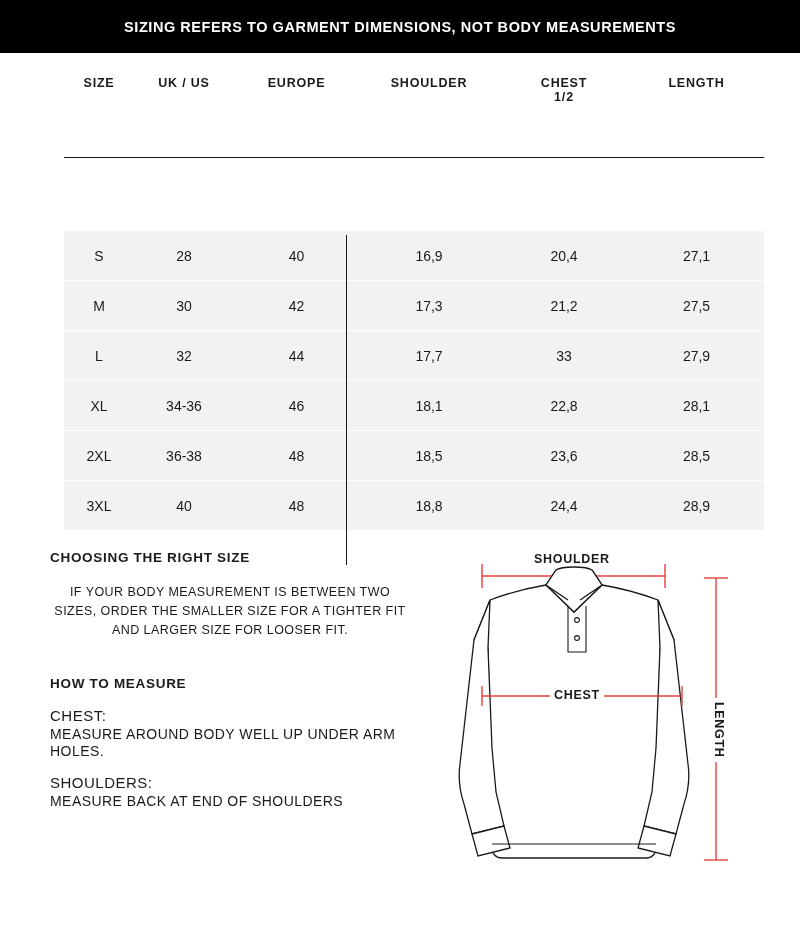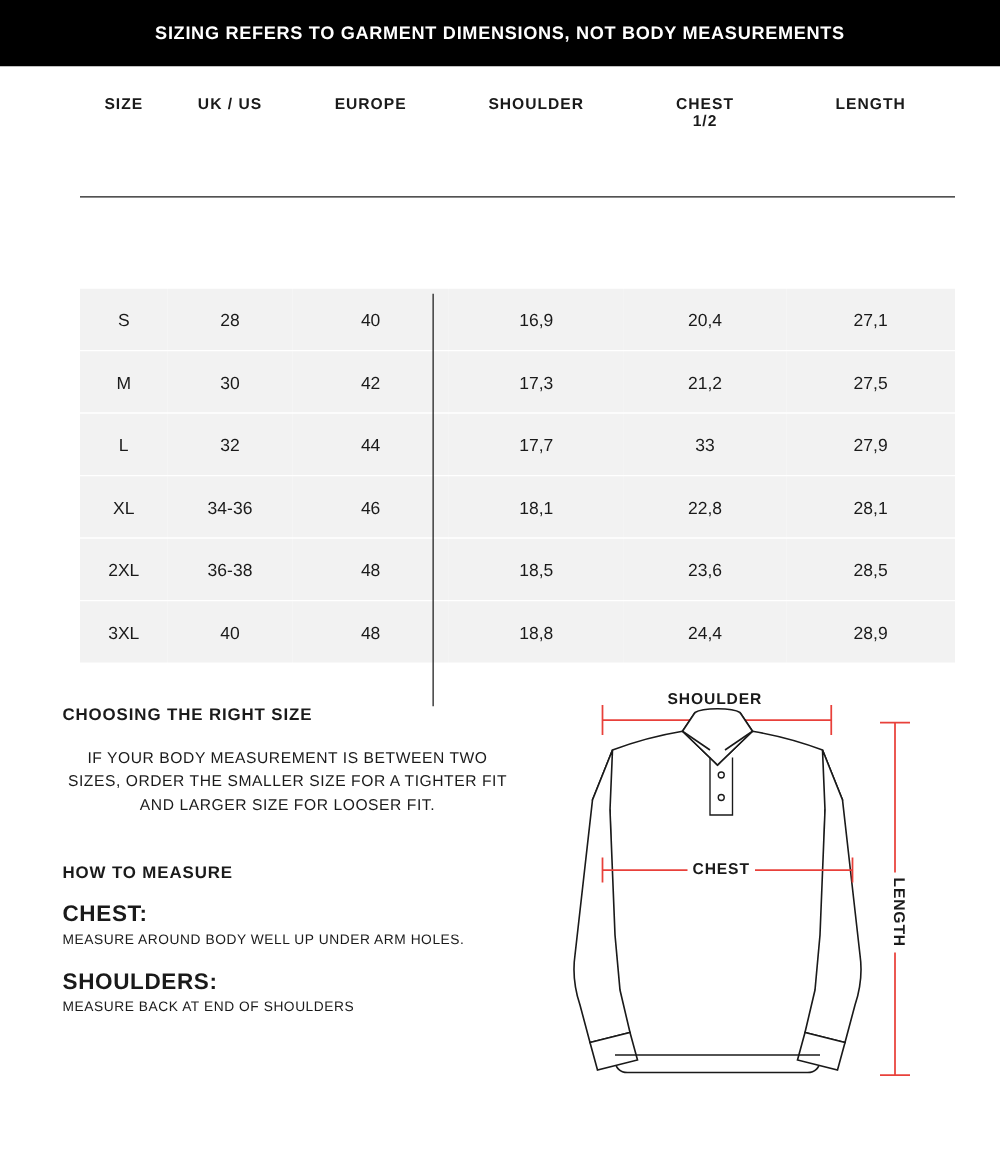--- a/index.html
+++ b/index.html
@@ -57,34 +57,34 @@
     position: absolute;
     left: 346px;
     top: 160px;
     width: 1px;
     height: 330px;
     background: #1a1a1a;
   }
 
   
   .bottom { position: absolute; left: 0; top: 548px; width: 800px; height: 387px; }
-  .textcol { position: absolute; left: 50px; top: 16px; width: 360px; }
+  .textcol { position: absolute; left: 50px; top: 2px; width: 360px; }
   .h-title {
     font-size: 13.5px; font-weight: bold; letter-spacing: 0.7px; margin: 0 0 18px 0;
   }
   .body-text {
     font-size: 12.5px; letter-spacing: 0.45px; line-height: 19px; margin: 0; text-align: center;
   }
   .h-title.second { margin-top: 36px; margin-bottom: 16px; }
   .measure-block { margin-bottom: 14px; }
   .measure-label {
-    font-size: 18px; font-weight: bold; letter-spacing: 0.5px; margin: 0 0 2px 0;
+    font-size: 15px; font-weight: normal; letter-spacing: 0.5px; margin: 0 0 2px 0;
   }
   .measure-desc {
-    font-size: 11px; letter-spacing: 0.45px; line-height: 17px; margin: 0;
+    font-size: 14px; letter-spacing: 0.45px; line-height: 17px; margin: 0;
   }
 
   
   .diagram { position: absolute; left: 450px; top: 0; width: 320px; height: 370px; }
   .diagram svg { display: block; }
   .dim-label {
     position: absolute;
     font-size: 12.5px; font-weight: bold; letter-spacing: 0.7px; color: #1a1a1a;
     background: #ffffff; padding: 0 4px;
   }

